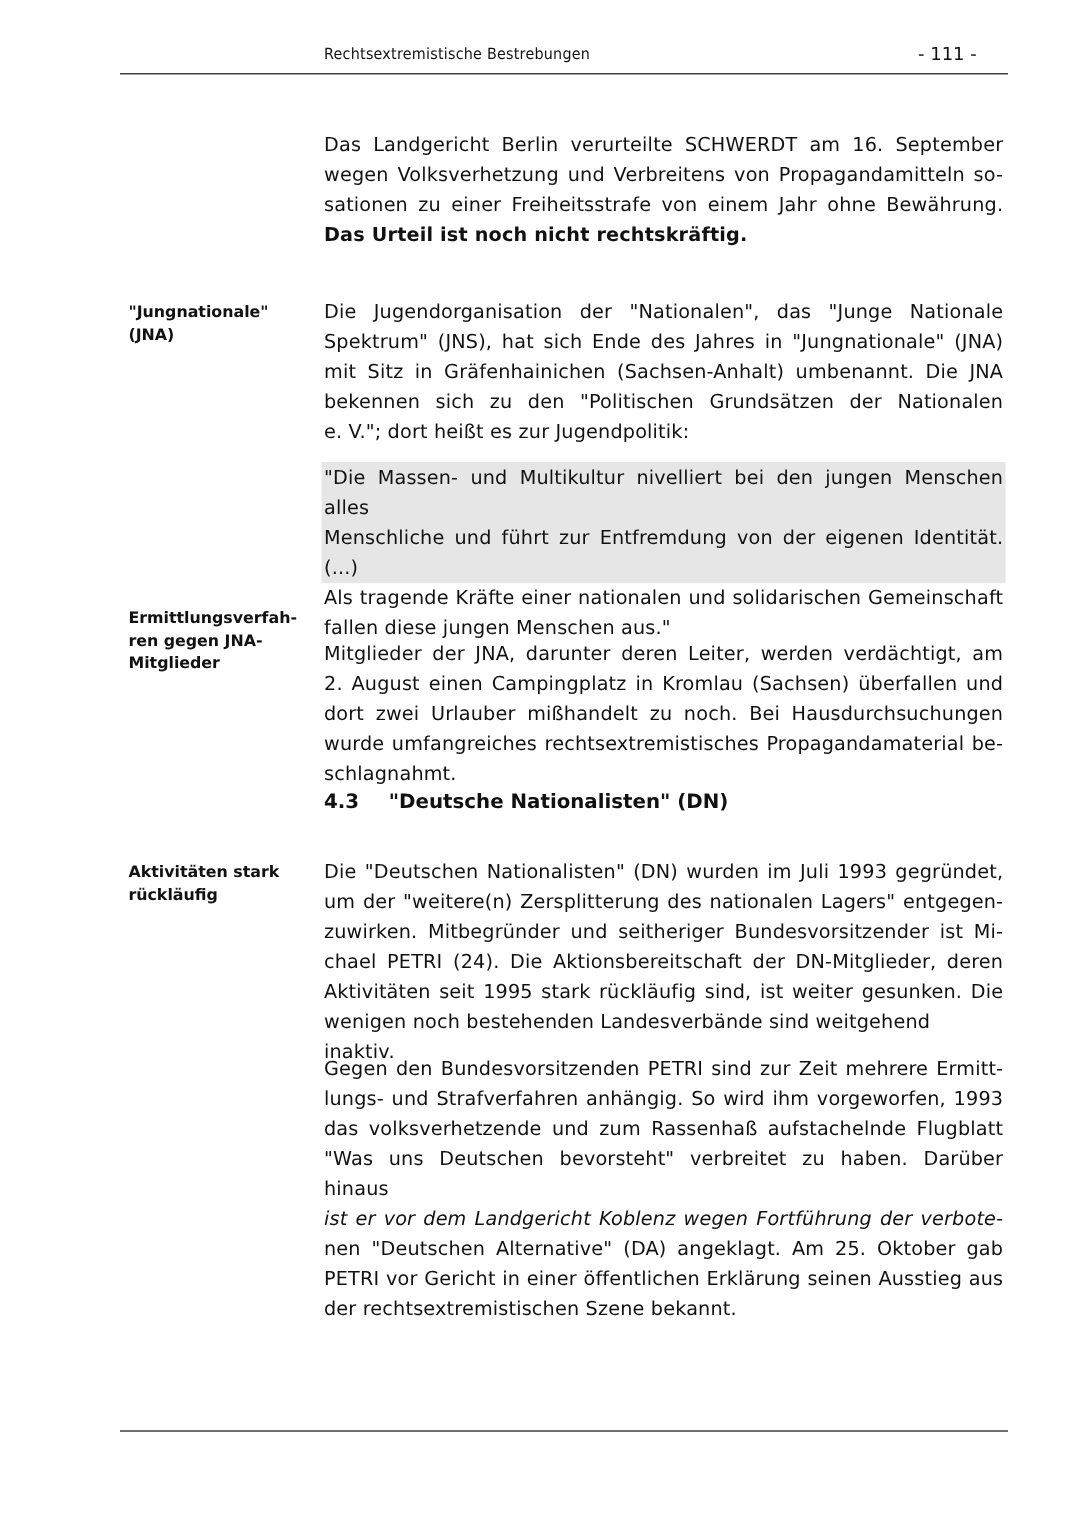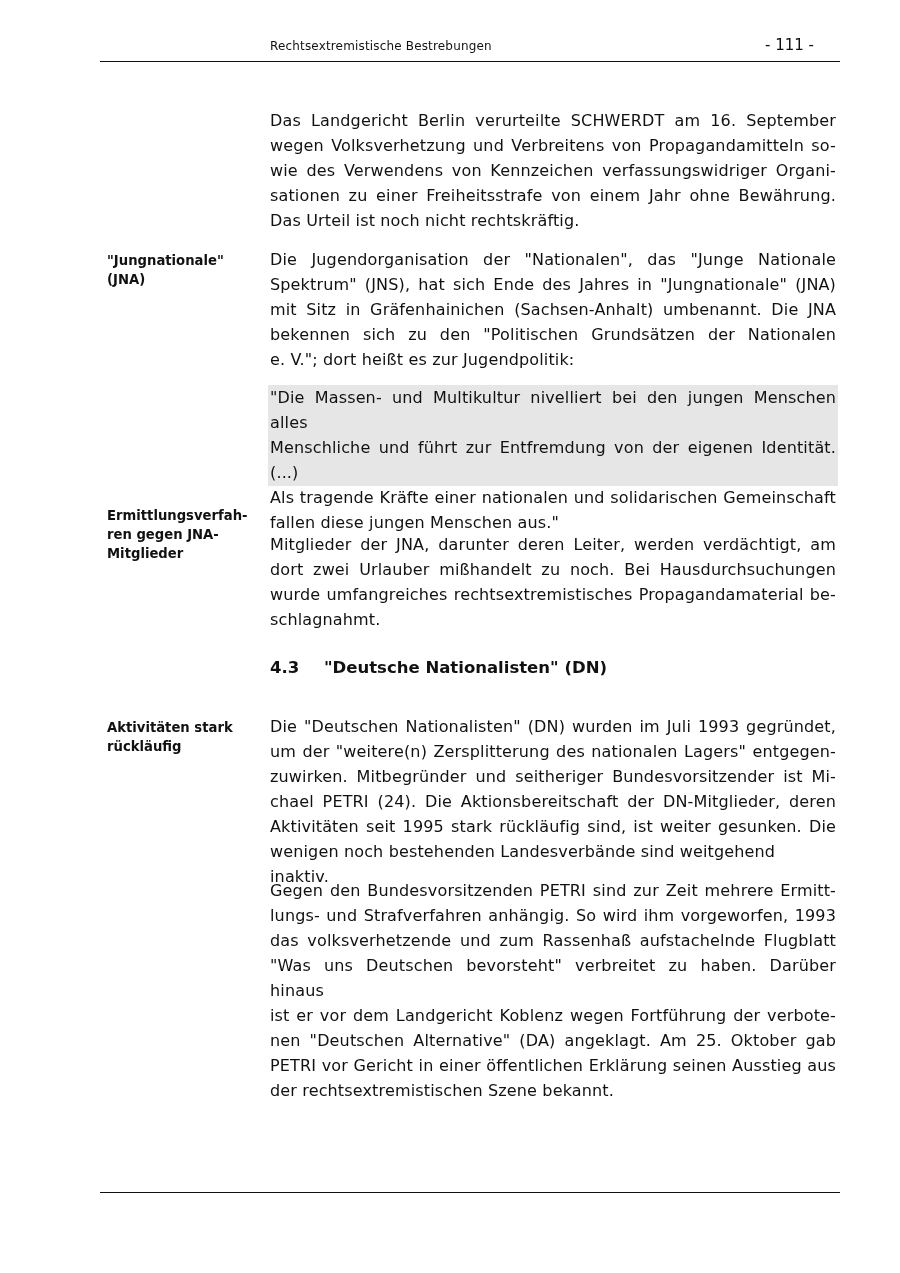--- a/index.html
+++ b/index.html
@@ -29,23 +29,22 @@
 
 <div class="header">
   <div class="header-title">Rechtsextremistische Bestrebungen</div>
   <div class="header-page">- 111 -</div>
 </div>
 
 <div class="main" style="top:108px;">
   <p class="para">
     <span style="text-align-last: justify; text-align: justify;">Das Landgericht Berlin verurteilte SCHWERDT am 16. September</span>
     <span style="text-align-last: justify; text-align: justify;">wegen Volksverhetzung und Verbreitens von Propagandamitteln so-</span>
-    <span style="text-align-last: justify; text-align: justify;">wie des Verwendens von Kennzeichen verfassungswidriger Organi-</span>
     <span style="text-align-last: justify; text-align: justify;">sationen zu einer Freiheitsstrafe von einem Jahr ohne Bewährung.</span>
-    <span style="text-align:left;text-align-last:left;">Das Urteil ist noch nicht rechtskräftig.</span>
+    <span style="text-align:left;text-align-last:left;font-weight:bold;">Das Urteil ist noch nicht rechtskräftig.</span>
   </p>
 </div>
 
 <div class="side" style="top:251px;">
   <span>"Jungnationale"</span>
   <span>(JNA)</span>
 </div>
 <div class="main" style="top:247px;">
   <p class="para">
     <span style="text-align-last: justify; text-align: justify;">Die Jugendorganisation der "Nationalen", das "Junge Nationale</span>
@@ -66,20 +65,21 @@
 </div>
 
 <div class="side" style="top:506px;">
   <span>Ermittlungsverfah-</span>
   <span>ren gegen JNA-</span>
   <span>Mitglieder</span>
 </div>
 <div class="main" style="top:500px;margin-top:32px;">
   <p class="para">
     <span style="text-align-last: justify; text-align: justify;">Mitglieder der JNA, darunter deren Leiter, werden verdächtigt, am</span>
+    <span style="text-align-last: justify; text-align: justify;">2. August einen Campingplatz in Kromlau (Sachsen) überfallen und</span>
     <span style="text-align-last: justify; text-align: justify;">dort zwei Urlauber mißhandelt zu noch. Bei Hausdurchsuchungen</span>
     <span style="text-align-last: justify; text-align: justify;">wurde umfangreiches rechtsextremistisches Propagandamaterial be-</span>
     <span style="text-align: left;">schlagnahmt.</span>
   </p>
 </div>
 
 <div class="heading">
   <span class="num">4.3</span><span>"Deutsche Nationalisten" (DN)</span>
 </div>
 
@@ -97,20 +97,20 @@
     <span style="text-align: left;">wenigen noch bestehenden Landesverbände sind weitgehend inaktiv.</span>
   </p>
 </div>
 
 <div class="main" style="top:878px;">
   <p class="para">
     <span style="text-align-last: justify; text-align: justify;">Gegen den Bundesvorsitzenden PETRI sind zur Zeit mehrere Ermitt-</span>
     <span style="text-align-last: justify; text-align: justify;">lungs- und Strafverfahren anhängig. So wird ihm vorgeworfen, 1993</span>
     <span style="text-align-last: justify; text-align: justify;">das volksverhetzende und zum Rassenhaß aufstachelnde Flugblatt</span>
     <span style="text-align-last: justify; text-align: justify;">"Was uns Deutschen bevorsteht" verbreitet zu haben. Darüber hinaus</span>
-    <span style="text-align-last: justify; text-align: justify;">ist er vor dem Landgericht Koblenz wegen Fortführung der verbote-</span>
+    <span style="text-align-last: justify; text-align: justify; font-style: italic;">ist er vor dem Landgericht Koblenz wegen Fortführung der verbote-</span>
     <span style="text-align-last: justify; text-align: justify;">nen "Deutschen Alternative" (DA) angeklagt. Am 25. Oktober gab</span>
     <span style="text-align-last: justify; text-align: justify;">PETRI vor Gericht in einer öffentlichen Erklärung seinen Ausstieg aus</span>
     <span style="text-align: left;">der rechtsextremistischen Szene bekannt.</span>
   </p>
 </div>
 
 <div class="footer-rule"></div>
 
 </body></html>

